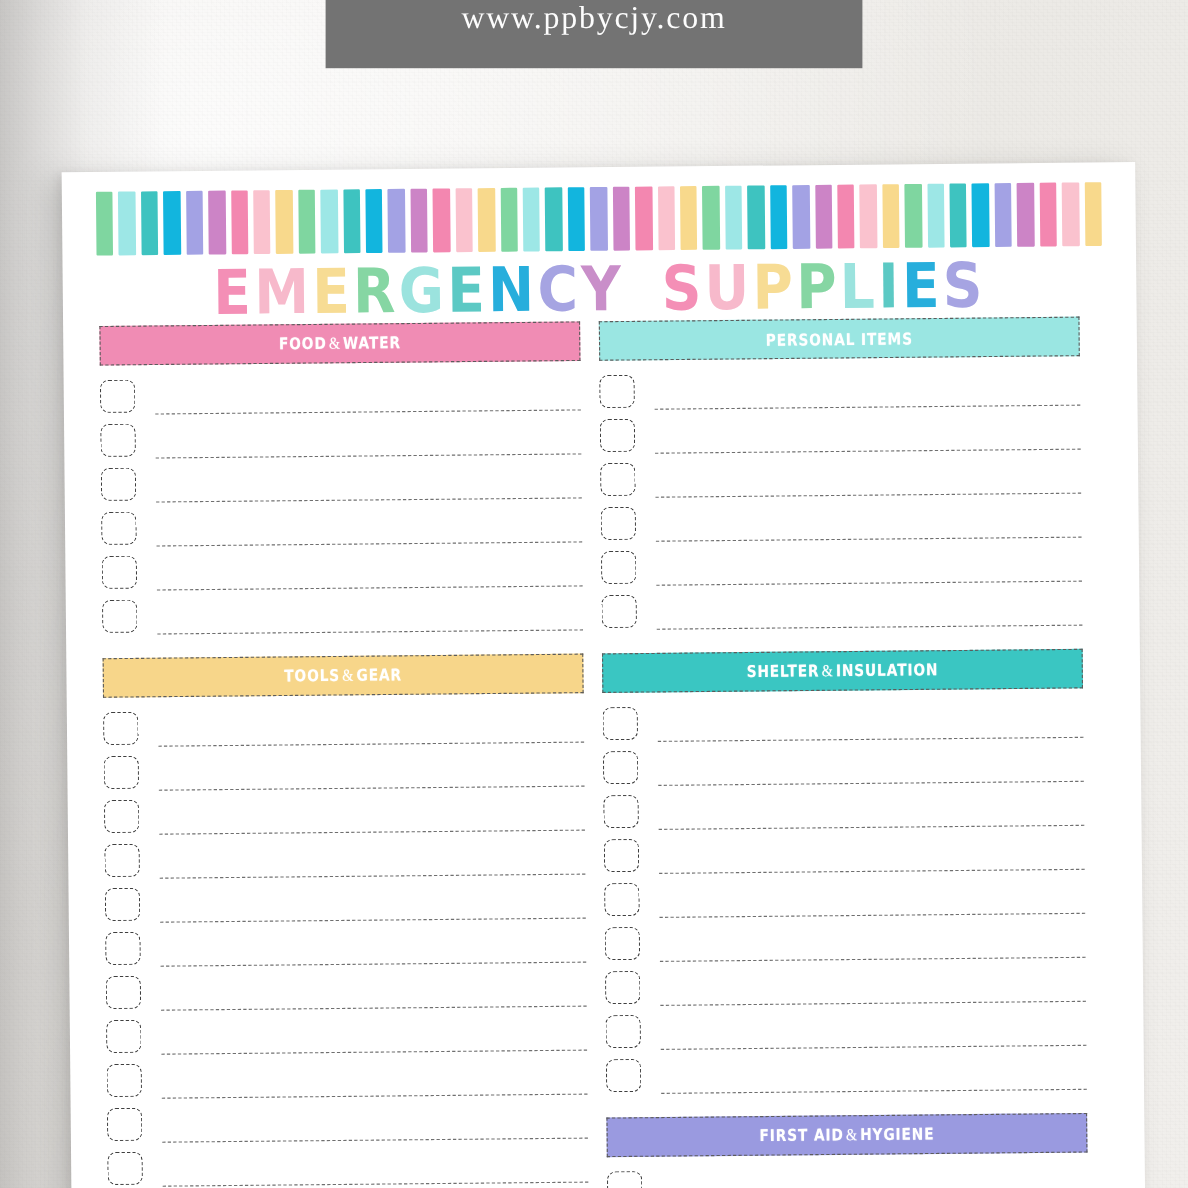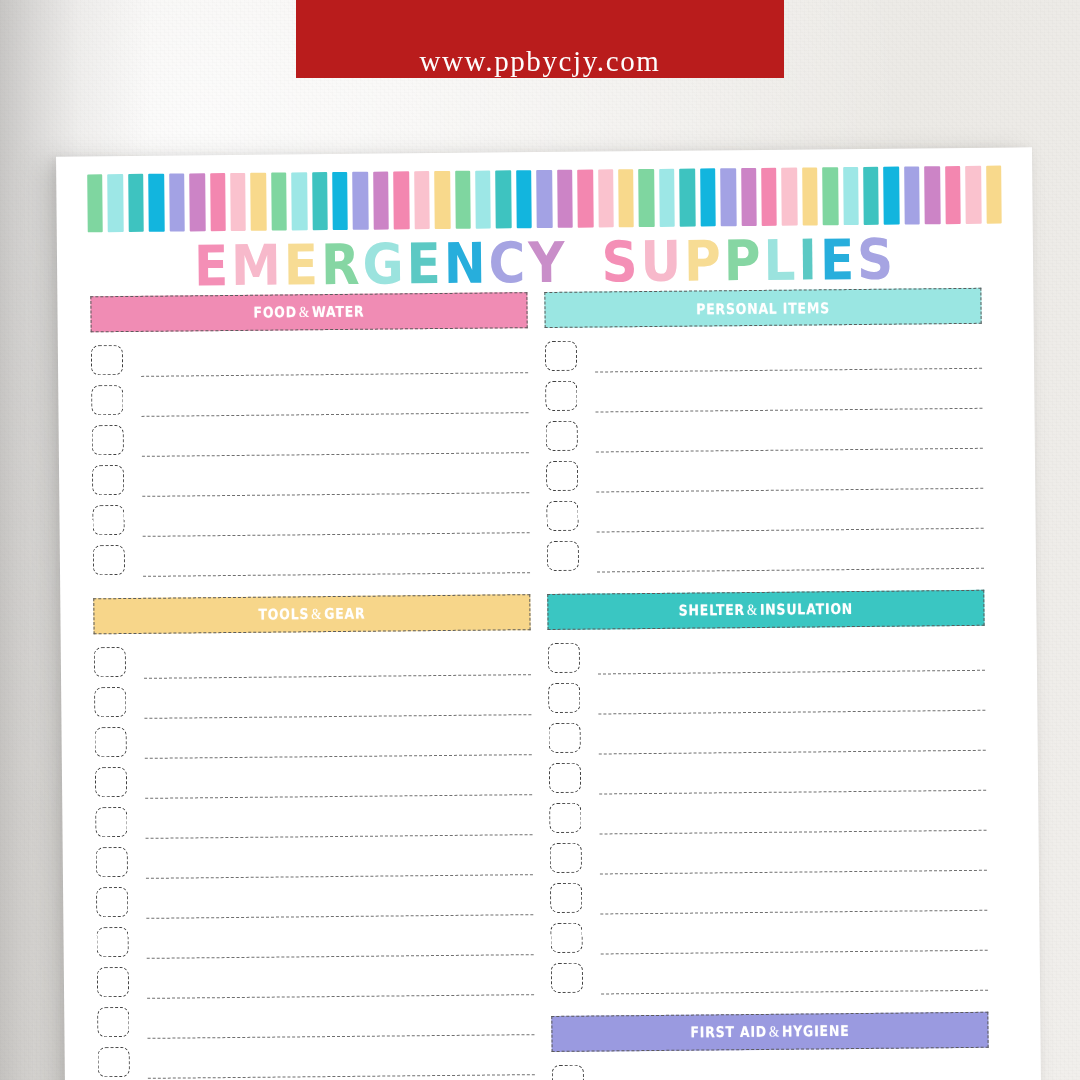--- a/index.html
+++ b/index.html
@@ -46,24 +46,24 @@
         rgba(185,183,181,.16) 52%,
         rgba(255,255,255,0) 100%);
   }
 
   
   #url-banner {
     position: absolute;
     left: 296px;
     top: 0;
     width: 488px;
-    height: 78px;
-    background: #b91c1c;
+    height: 62px;
+    background: #737373;
     display: flex;
-    align-items: flex-end;
+    align-items: flex-start;
     justify-content: center;
     z-index: 40;
   }
   #url-banner span {
     color: #fdfdfd;
     font-family: "Liberation Serif", serif;
     font-size: 29px;
     letter-spacing: 1.6px;
   }
 

